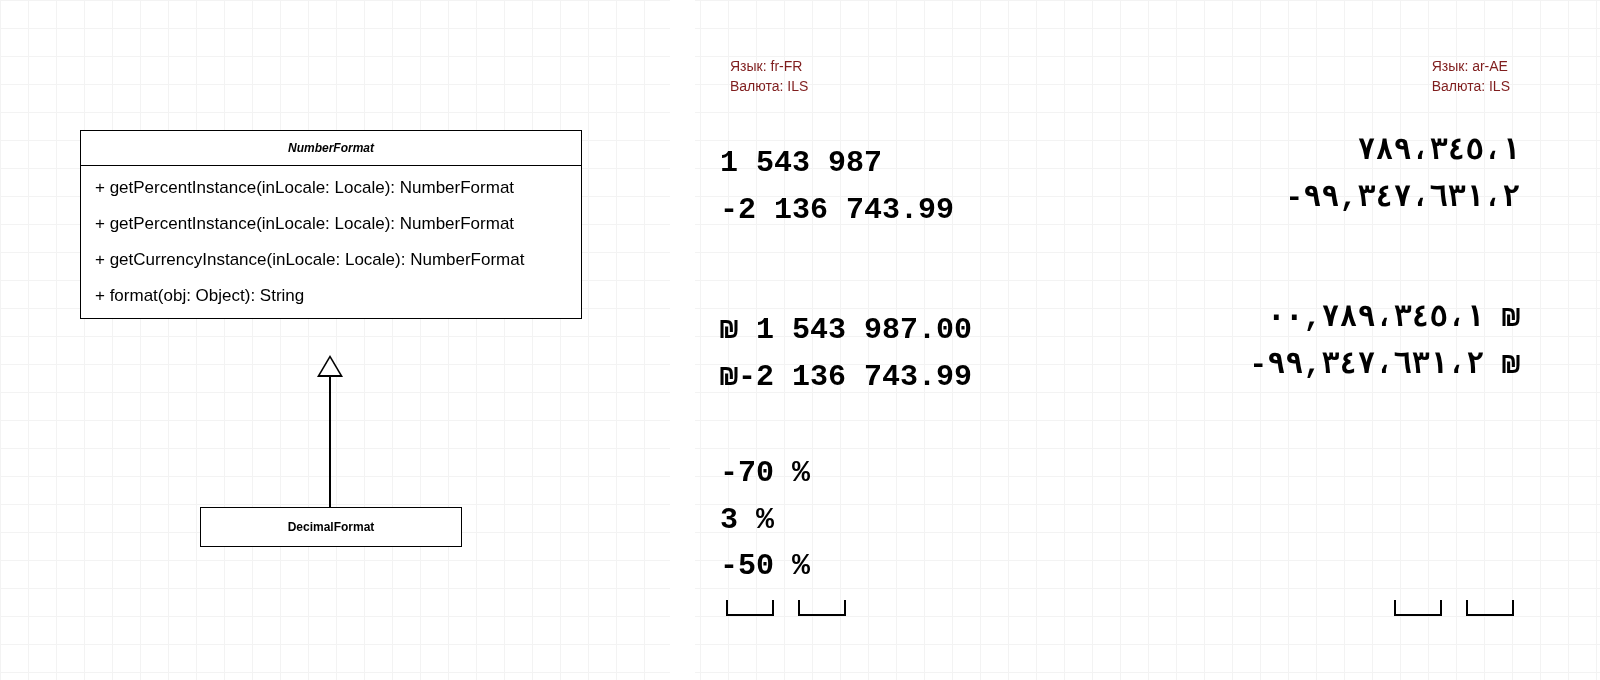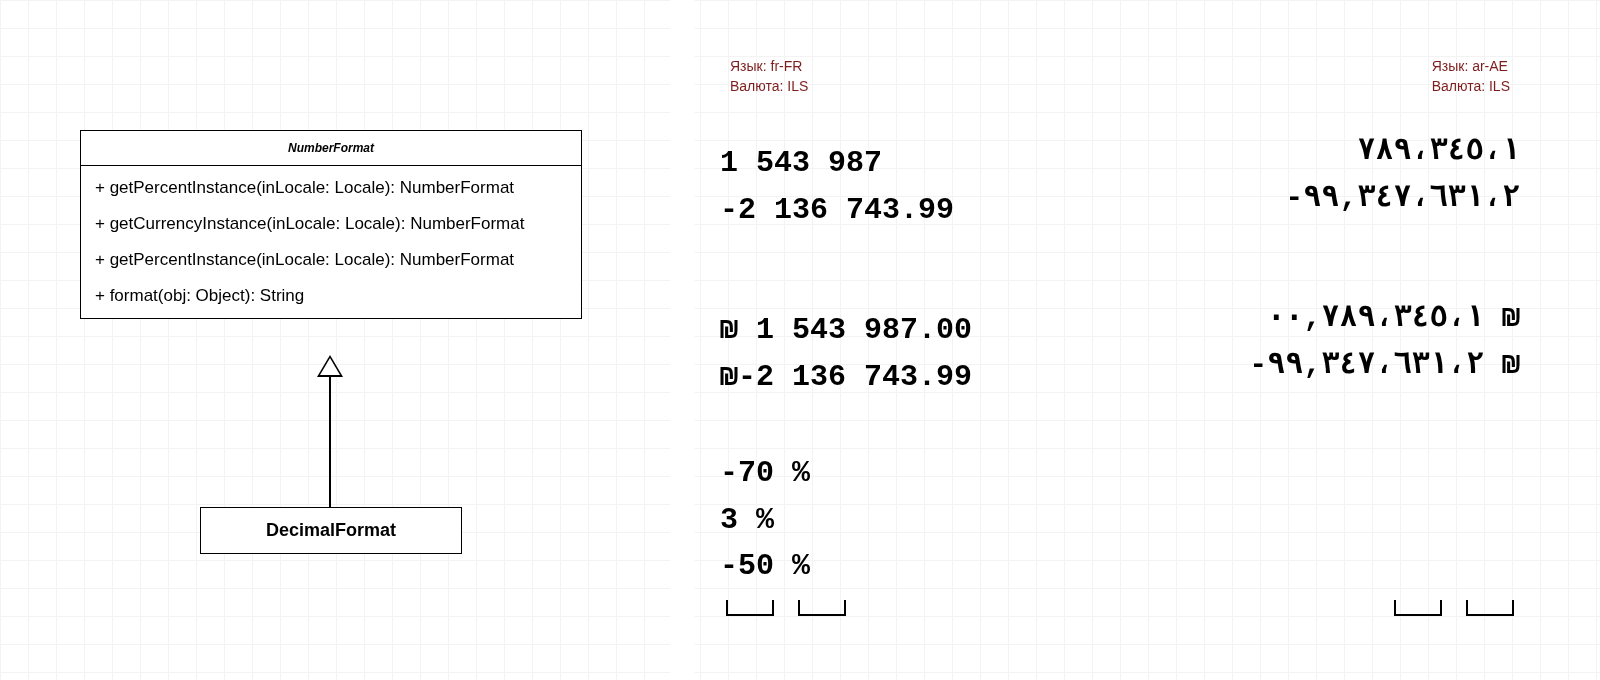--- a/index.html
+++ b/index.html
@@ -8,21 +8,21 @@
     linear-gradient(to right,#f3f3f3 1px,transparent 1px),
     linear-gradient(to bottom,#f3f3f3 1px,transparent 1px);
     background-size:28px 28px;}
   
   .gutter{position:absolute;top:0;bottom:0;left:670px;width:25px;background:#fff;}
   
   .uml-class{position:absolute;background:#fff;border:1px solid #000;}
   .uml-title{font-weight:bold;font-style:italic;text-align:center;padding:10px 0;border-bottom:1px solid #000;font-size:12px;}
   .uml-body{padding:4px 0;}
   .uml-row{font-size:17px;padding:8px 14px;}
-  .uml-sub{position:absolute;background:#fff;border:1px solid #000;text-align:center;font-weight:bold;font-size:18px;padding:12px 0;}
+  .uml-sub{position:absolute;background:#fff;border:1px solid #000;text-align:center;font-weight:bold;font-size:12px;padding:12px 0;}
   
   .inh-line{position:absolute;width:0;border-left:2px solid #000;}
   .inh-tri{position:absolute;width:0;height:0;border-left:13px solid transparent;border-right:13px solid transparent;border-bottom:22px solid #000;}
   .inh-tri::after{content:"";position:absolute;left:-10px;top:3px;width:0;height:0;border-left:10px solid transparent;border-right:10px solid transparent;border-bottom:17px solid #fff;}
   
   .meta{position:absolute;font-size:14px;line-height:1.4;color:#7f1d1d;}
   .sample{position:absolute;font-family:"Courier New",monospace;font-size:30px;font-weight:bold;line-height:1.55;white-space:pre;}
   .sample.right{right:0;text-align:right;direction:rtl;}
   .sample.left{left:0;text-align:left;}
   
@@ -32,22 +32,22 @@
 <body>
 
 <div class="canvas">
   <div class="grid"></div>
   <div class="gutter"></div>
 
   <div class="uml-class" style="left:80px;top:130px;width:500px;">
     <div class="uml-title">NumberFormat</div>
     <div class="uml-body">
       <div class="uml-row">+ getPercentInstance(inLocale: Locale): NumberFormat</div>
+      <div class="uml-row">+ getPercentInstance(inLocale: Locale): NumberFormat</div>
       <div class="uml-row">+ getCurrencyInstance(inLocale: Locale): NumberFormat</div>
-      <div class="uml-row">+ getPercentInstance(inLocale: Locale): NumberFormat</div>
       <div class="uml-row">+ format(obj: Object): String</div>
     </div>
   </div>
 
   <div class="inh-tri" style="left:317px;top:355px;"></div>
   <div class="inh-line" style="left:329px;top:377px;height:130px;"></div>
 
   <div class="uml-sub" style="left:200px;top:507px;width:260px;">
     <span>DecimalFormat</span>
   </div>

